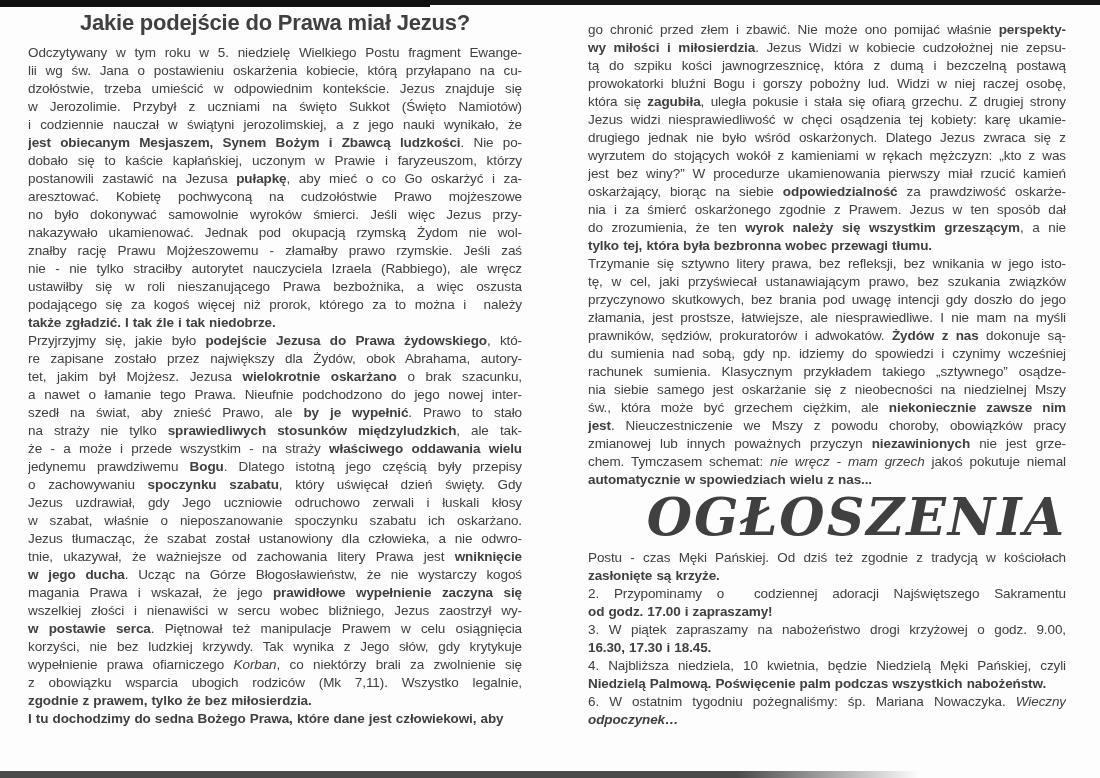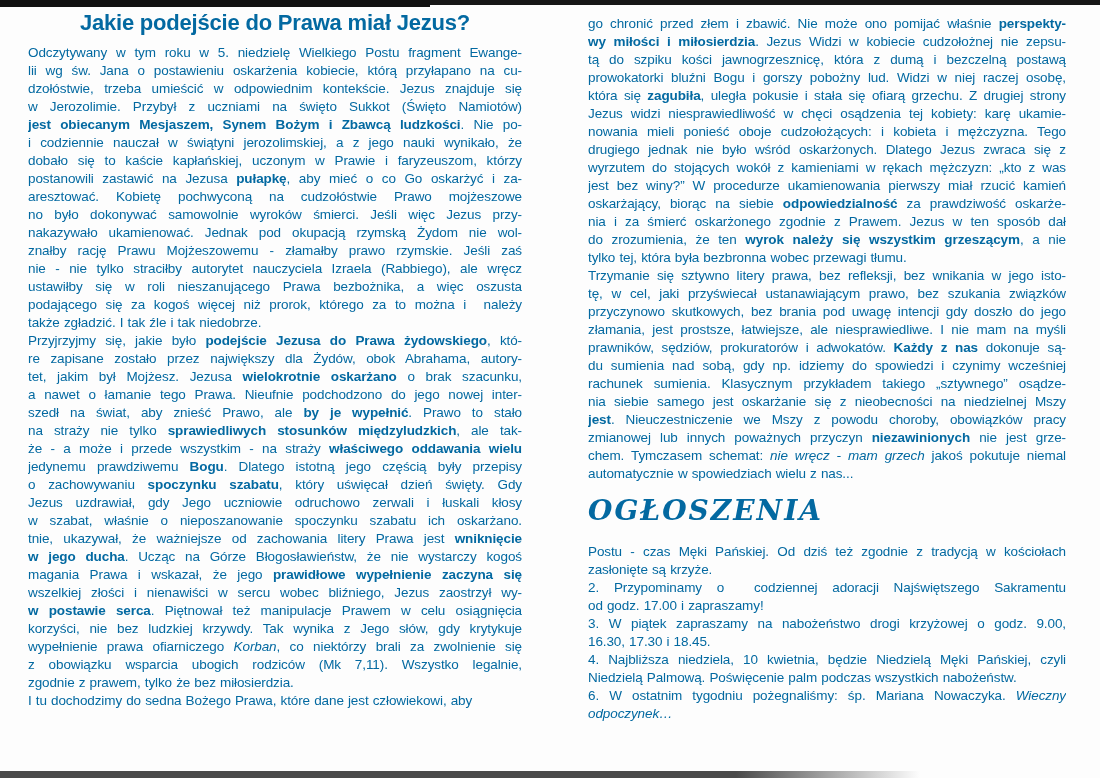--- a/index.html
+++ b/index.html
@@ -3,88 +3,88 @@
 <meta charset="utf-8">
 <style>
   html, body { margin: 0; padding: 0; background: #e8e8e8; }
   .page {
     position: relative;
     width: 1100px;
     height: 778px;
     background: #fdfdfd;
     overflow: hidden;
     font-family: "Liberation Sans", sans-serif;
-    color: #0369a1;
+    color: #404040;
   }
   .edge-top {
     position: absolute; top: 0; left: 0;
     width: 1100px; height: 5px;
     background: #161616;
   }
   .edge-top-thick {
     position: absolute; top: 0; left: 0;
     width: 430px; height: 7px;
     background: #111111;
   }
   .edge-bottom {
     position: absolute; bottom: 0; left: 0;
     width: 920px; height: 7px;
     background: linear-gradient(to right, #4a4a4a 80%, rgba(74,74,74,0));
   }
   .column { position: absolute; }
   .col-left  { left: 28px;  top: 8px;  width: 494px; }
-  .col-right { left: 588px; top: 15px;  width: 478px; }
+  .col-right { left: 588px; top: 21px;  width: 478px; }
   .title {
     font-size: 22px;
     font-weight: 700;
     line-height: 30px;
     text-align: center;
     letter-spacing: -0.2px;
     margin: 0 0 6px 0;
   }
   .line {
     font-size: 13.5px;
     line-height: 18px;
     height: 18px;
     overflow: hidden;
     text-align: justify;
     text-align-last: justify;
     letter-spacing: -0.1px;
     word-spacing: 0.5px;
   }
-  .line.end { text-align-last: left; }
+  .line.end { text-align-last: left; font-weight: bold; }
   .b { font-weight: 700; }
   .i { font-style: italic; }
   .announcements-heading {
     font-family: "DejaVu Serif", serif;
     font-style: italic;
     font-weight: 700;
-    font-size: 28px;
+    font-size: 52px;
     line-height: 48px;
-    text-align: left;
+    text-align: right;
     letter-spacing: 2px;
     margin: 4px 0 8px 0;
   }
 </style>
 </head>
 <body>
 
 <div class="page">
   <div class="edge-top"></div>
   <div class="edge-top-thick"></div>
 
   <div class="column col-left">
     <h1 class="title">Jakie podejście do Prawa miał Jezus?</h1>
     <div class="lines">
         <div class="line"><span>Odczytywany w tym roku w 5. niedzielę Wielkiego Postu fragment Ewange-</span></div>
         <div class="line"><span>lii wg św. Jana o postawieniu oskarżenia kobiecie, którą przyłapano na cu-</span></div>
         <div class="line"><span>dzołóstwie, trzeba umieścić w odpowiednim kontekście. Jezus znajduje się</span></div>
         <div class="line"><span>w Jerozolimie. Przybył z uczniami na święto Sukkot (Święto Namiotów)</span></div>
+        <div class="line"><span>i codziennie nauczał w świątyni jerozolimskiej, a z jego nauki wynikało, że</span></div>
         <div class="line"><span class="b">jest obiecanym Mesjaszem, Synem Bożym i Zbawcą ludzkości</span><span>. Nie po-</span></div>
-        <div class="line"><span>i codziennie nauczał w świątyni jerozolimskiej, a z jego nauki wynikało, że</span></div>
         <div class="line"><span>dobało się to kaście kapłańskiej, uczonym w Prawie i faryzeuszom, którzy</span></div>
         <div class="line"><span>postanowili zastawić na Jezusa </span><span class="b">pułapkę</span><span>, aby mieć o co Go oskarżyć i za-</span></div>
         <div class="line"><span>aresztować. Kobietę pochwyconą na cudzołóstwie Prawo mojżeszowe</span></div>
         <div class="line"><span>no było dokonywać samowolnie wyroków śmierci. Jeśli więc Jezus przy-</span></div>
         <div class="line"><span>nakazywało ukamienować. Jednak pod okupacją rzymską Żydom nie wol-</span></div>
         <div class="line"><span>znałby rację Prawu Mojżeszowemu - złamałby prawo rzymskie. Jeśli zaś</span></div>
         <div class="line"><span>nie - nie tylko straciłby autorytet nauczyciela Izraela (Rabbiego), ale wręcz</span></div>
         <div class="line"><span>ustawiłby się w roli nieszanującego Prawa bezbożnika, a więc oszusta</span></div>
         <div class="line"><span>podającego się za kogoś więcej niż prorok, którego za to można i&nbsp; należy</span></div>
         <div class="line end"><span>także zgładzić. I tak źle i tak niedobrze.</span></div>
@@ -92,20 +92,21 @@
         <div class="line"><span>re zapisane zostało przez największy dla Żydów, obok Abrahama, autory-</span></div>
         <div class="line"><span>tet, jakim był Mojżesz. Jezusa </span><span class="b">wielokrotnie oskarżano</span><span> o brak szacunku,</span></div>
         <div class="line"><span>a nawet o łamanie tego Prawa. Nieufnie podchodzono do jego nowej inter-</span></div>
         <div class="line"><span>szedł na świat, aby znieść Prawo, ale </span><span class="b">by je wypełnić</span><span>. Prawo to stało</span></div>
         <div class="line"><span>na straży nie tylko </span><span class="b">sprawiedliwych stosunków międzyludzkich</span><span>, ale tak-</span></div>
         <div class="line"><span>że - a może i przede wszystkim - na straży </span><span class="b">właściwego oddawania wielu</span></div>
         <div class="line"><span>jedynemu prawdziwemu </span><span class="b">Bogu</span><span>. Dlatego istotną jego częścią były przepisy</span></div>
         <div class="line"><span>o zachowywaniu </span><span class="b">spoczynku szabatu</span><span>, który uświęcał dzień święty. Gdy</span></div>
         <div class="line"><span>Jezus uzdrawiał, gdy Jego uczniowie odruchowo zerwali i łuskali kłosy</span></div>
         <div class="line"><span>w szabat, właśnie o nieposzanowanie spoczynku szabatu ich oskarżano.</span></div>
+        <div class="line"><span>Jezus tłumacząc, że szabat został ustanowiony dla człowieka, a nie odwro-</span></div>
         <div class="line"><span>tnie, ukazywał, że ważniejsze od zachowania litery Prawa jest </span><span class="b">wniknięcie</span></div>
         <div class="line"><span class="b">w jego ducha</span><span>. Ucząc na Górze Błogosławieństw, że nie wystarczy kogoś</span></div>
         <div class="line"><span>magania Prawa i wskazał, że jego </span><span class="b">prawidłowe wypełnienie zaczyna się</span></div>
         <div class="line"><span>wszelkiej złości i nienawiści w sercu wobec bliźniego, Jezus zaostrzył wy-</span></div>
         <div class="line"><span class="b">w postawie serca</span><span>. Piętnował też manipulacje Prawem w celu osiągnięcia</span></div>
         <div class="line"><span>korzyści, nie bez ludzkiej krzywdy. Tak wynika z Jego słów, gdy krytykuje</span></div>
         <div class="line"><span>wypełnienie prawa ofiarniczego </span><span class="i">Korban</span><span>, co niektórzy brali za zwolnienie się</span></div>
         <div class="line"><span>z obowiązku wsparcia ubogich rodziców (Mk 7,11). Wszystko legalnie,</span></div>
         <div class="line end"><span>zgodnie z prawem, tylko że bez miłosierdzia.</span></div>
         <div class="line end"><span>I tu dochodzimy do sedna Bożego Prawa, które dane jest człowiekowi, aby</span></div>
@@ -113,36 +114,36 @@
   </div>
 
   <div class="column col-right">
     <div class="lines">
         <div class="line"><span>go chronić przed złem i zbawić. Nie może ono pomijać właśnie </span><span class="b">perspekty-</span></div>
         <div class="line"><span class="b">wy miłości i miłosierdzia</span><span>. Jezus Widzi w kobiecie cudzołożnej nie zepsu-</span></div>
         <div class="line"><span>tą do szpiku kości jawnogrzesznicę, która z dumą i bezczelną postawą</span></div>
         <div class="line"><span>prowokatorki bluźni Bogu i gorszy pobożny lud. Widzi w niej raczej osobę,</span></div>
         <div class="line"><span>która się </span><span class="b">zagubiła</span><span>, uległa pokusie i stała się ofiarą grzechu. Z drugiej strony</span></div>
         <div class="line"><span>Jezus widzi niesprawiedliwość w chęci osądzenia tej kobiety: karę ukamie-</span></div>
-        <div class="line"><span>nowania mieli ponieść oboje cudzołożących: i kobieta i mężczyzna. Tego</span></div>
         <div class="line"><span>drugiego jednak nie było wśród oskarżonych. Dlatego Jezus zwraca się z</span></div>
         <div class="line"><span>wyrzutem do stojących wokół z kamieniami w rękach mężczyzn: „kto z was</span></div>
         <div class="line"><span>jest bez winy?” W procedurze ukamienowania pierwszy miał rzucić kamień</span></div>
         <div class="line"><span>oskarżający, biorąc na siebie </span><span class="b">odpowiedzialność</span><span> za prawdziwość oskarże-</span></div>
         <div class="line"><span>nia i za śmierć oskarżonego zgodnie z Prawem. Jezus w ten sposób dał</span></div>
         <div class="line"><span>do zrozumienia, że ten </span><span class="b">wyrok należy się wszystkim grzeszącym</span><span>, a nie</span></div>
         <div class="line end"><span>tylko tej, która była bezbronna wobec przewagi tłumu.</span></div>
         <div class="line"><span>Trzymanie się sztywno litery prawa, bez refleksji, bez wnikania w jego isto-</span></div>
         <div class="line"><span>tę, w cel, jaki przyświecał ustanawiającym prawo, bez szukania związków</span></div>
         <div class="line"><span>przyczynowo skutkowych, bez brania pod uwagę intencji gdy doszło do jego</span></div>
         <div class="line"><span>złamania, jest prostsze, łatwiejsze, ale niesprawiedliwe. I nie mam na myśli</span></div>
-        <div class="line"><span>prawników, sędziów, prokuratorów i adwokatów. </span><span class="b">Każdy z nas</span><span> dokonuje są-</span></div>
+        <div class="line"><span>prawników, sędziów, prokuratorów i adwokatów. </span><span class="b">Żydów z nas</span><span> dokonuje są-</span></div>
         <div class="line"><span>du sumienia nad sobą, gdy np. idziemy do spowiedzi i czynimy wcześniej</span></div>
         <div class="line"><span>rachunek sumienia. Klasycznym przykładem takiego „sztywnego” osądze-</span></div>
         <div class="line"><span>nia siebie samego jest oskarżanie się z nieobecności na niedzielnej Mszy</span></div>
+        <div class="line"><span>św., która może być grzechem ciężkim, ale </span><span class="b">niekoniecznie zawsze nim</span></div>
         <div class="line"><span class="b">jest</span><span>. Nieuczestniczenie we Mszy z powodu choroby, obowiązków pracy</span></div>
         <div class="line"><span>zmianowej lub innych poważnych przyczyn </span><span class="b">niezawinionych</span><span> nie jest grze-</span></div>
         <div class="line"><span>chem. Tymczasem schemat: </span><span class="i">nie wręcz - mam grzech</span><span> jakoś pokutuje niemal</span></div>
         <div class="line end"><span>automatycznie w spowiedziach wielu z nas...</span></div>
       </div>
     <h2 class="announcements-heading">OGŁOSZENIA</h2>
     <div class="lines">
         <div class="line"><span>Postu - czas Męki Pańskiej. Od dziś też zgodnie z tradycją w kościołach</span></div>
         <div class="line end"><span>zasłonięte są krzyże.</span></div>
         <div class="line"><span>2. Przypominamy o &nbsp;codziennej adoracji Najświętszego Sakramentu</span></div>

